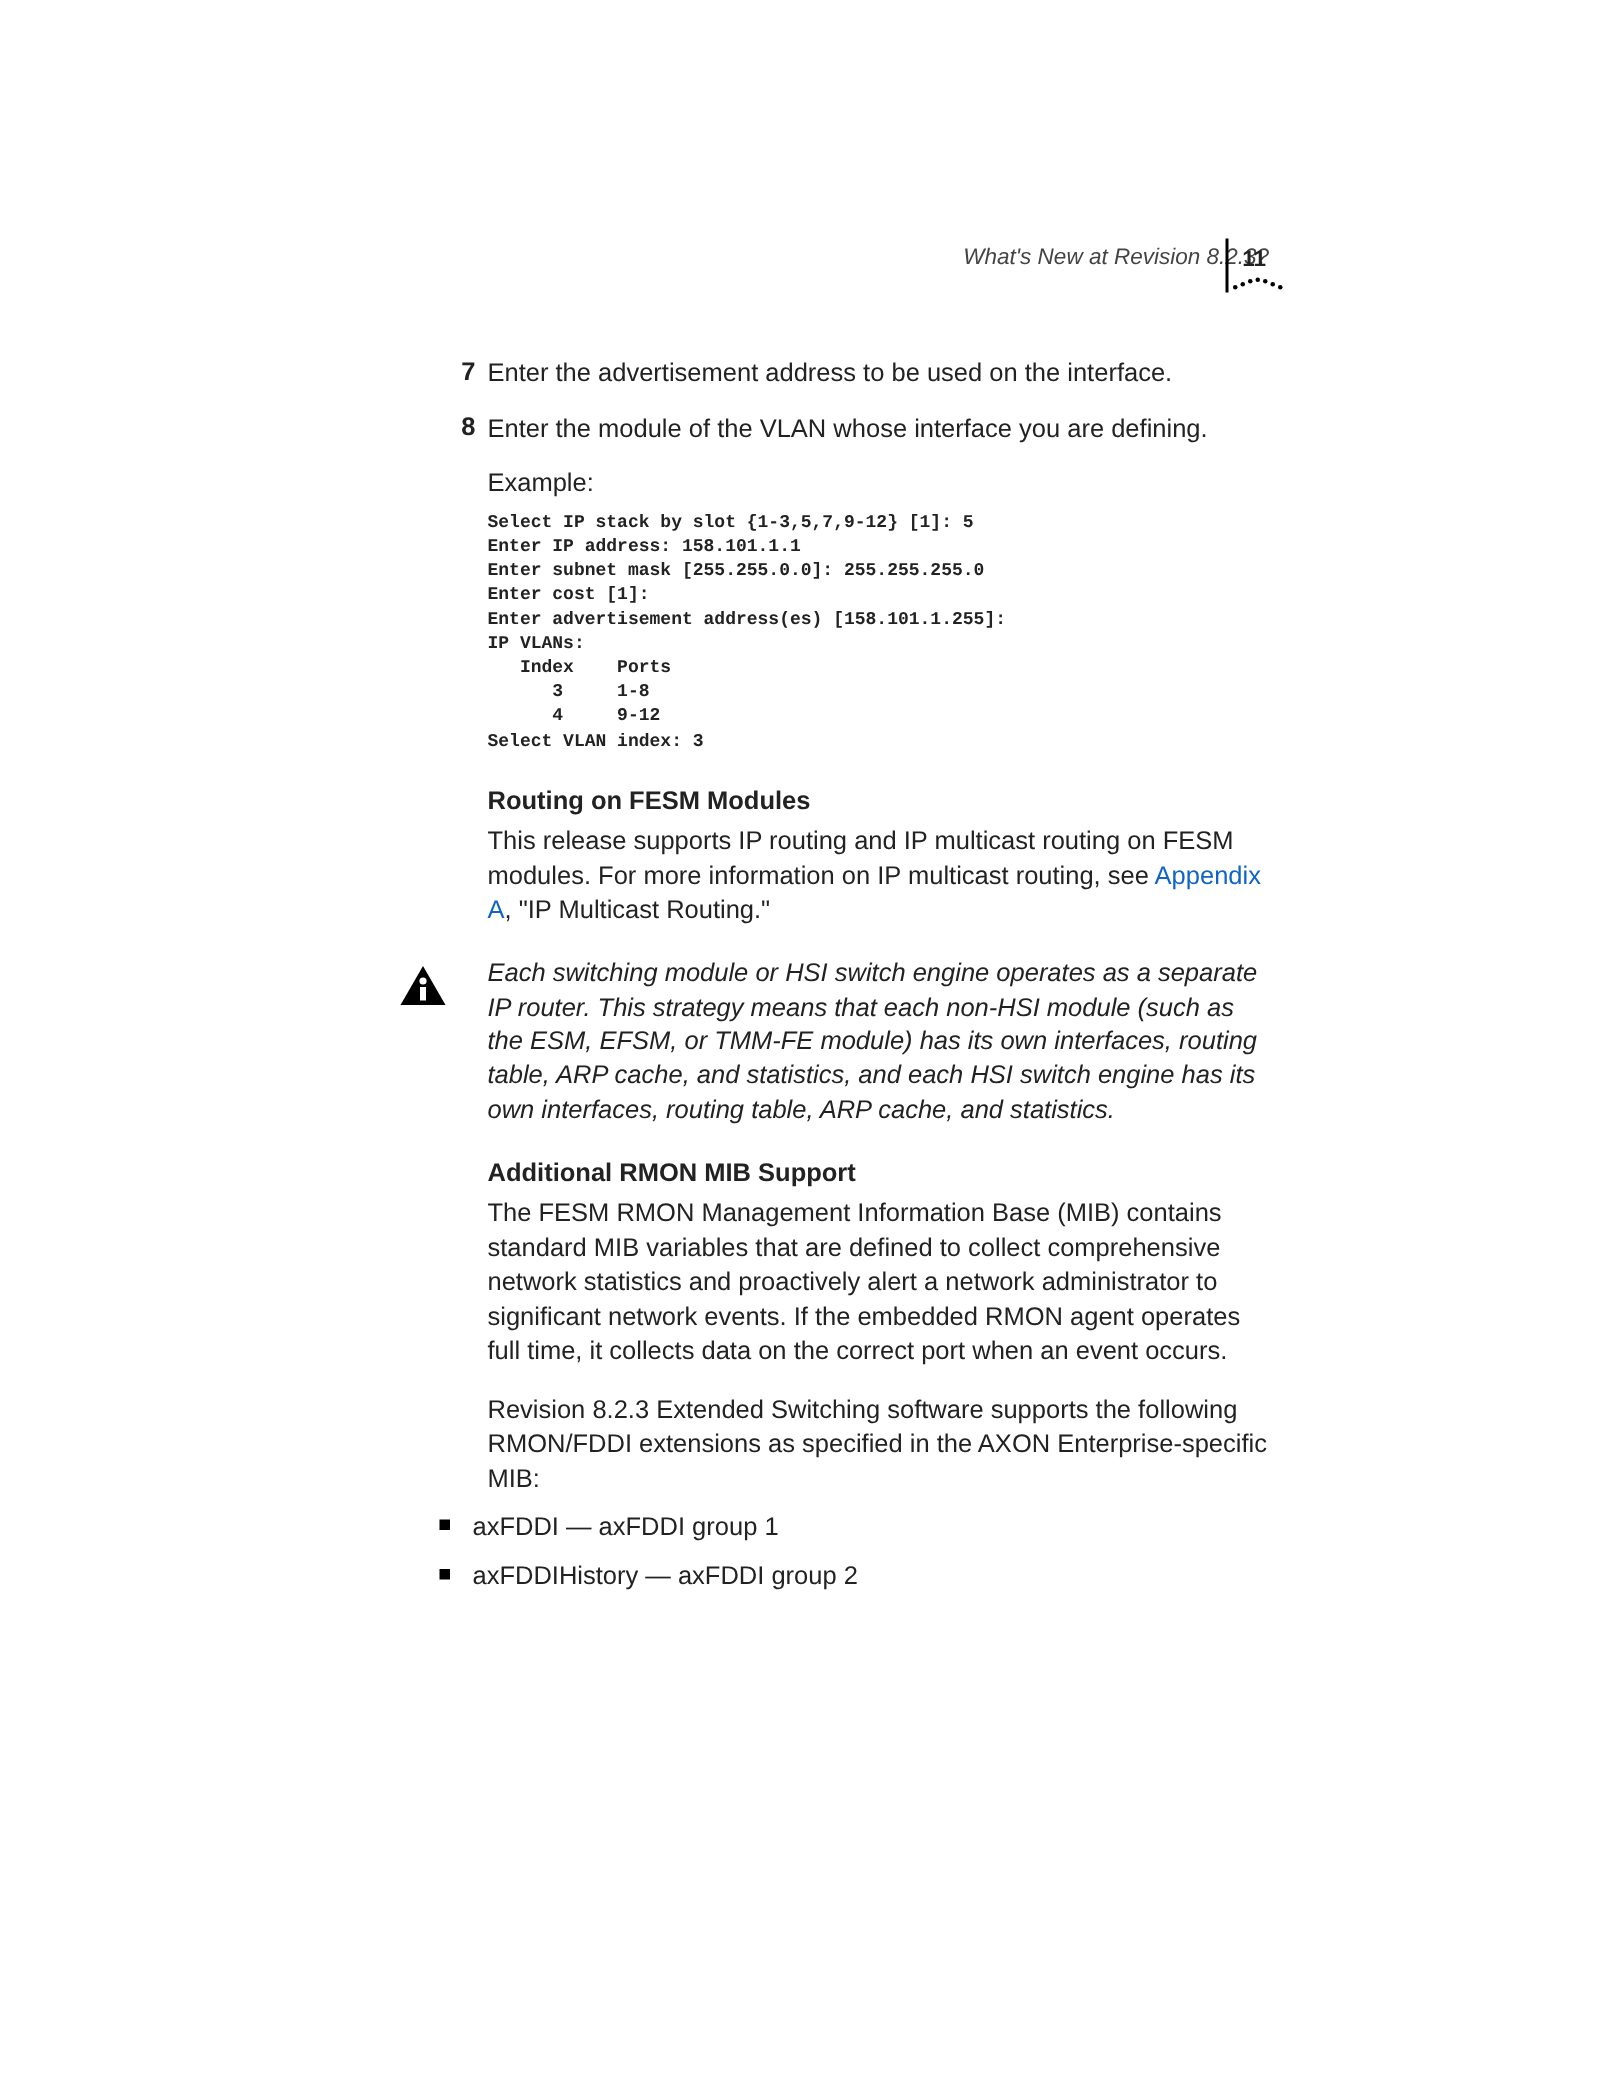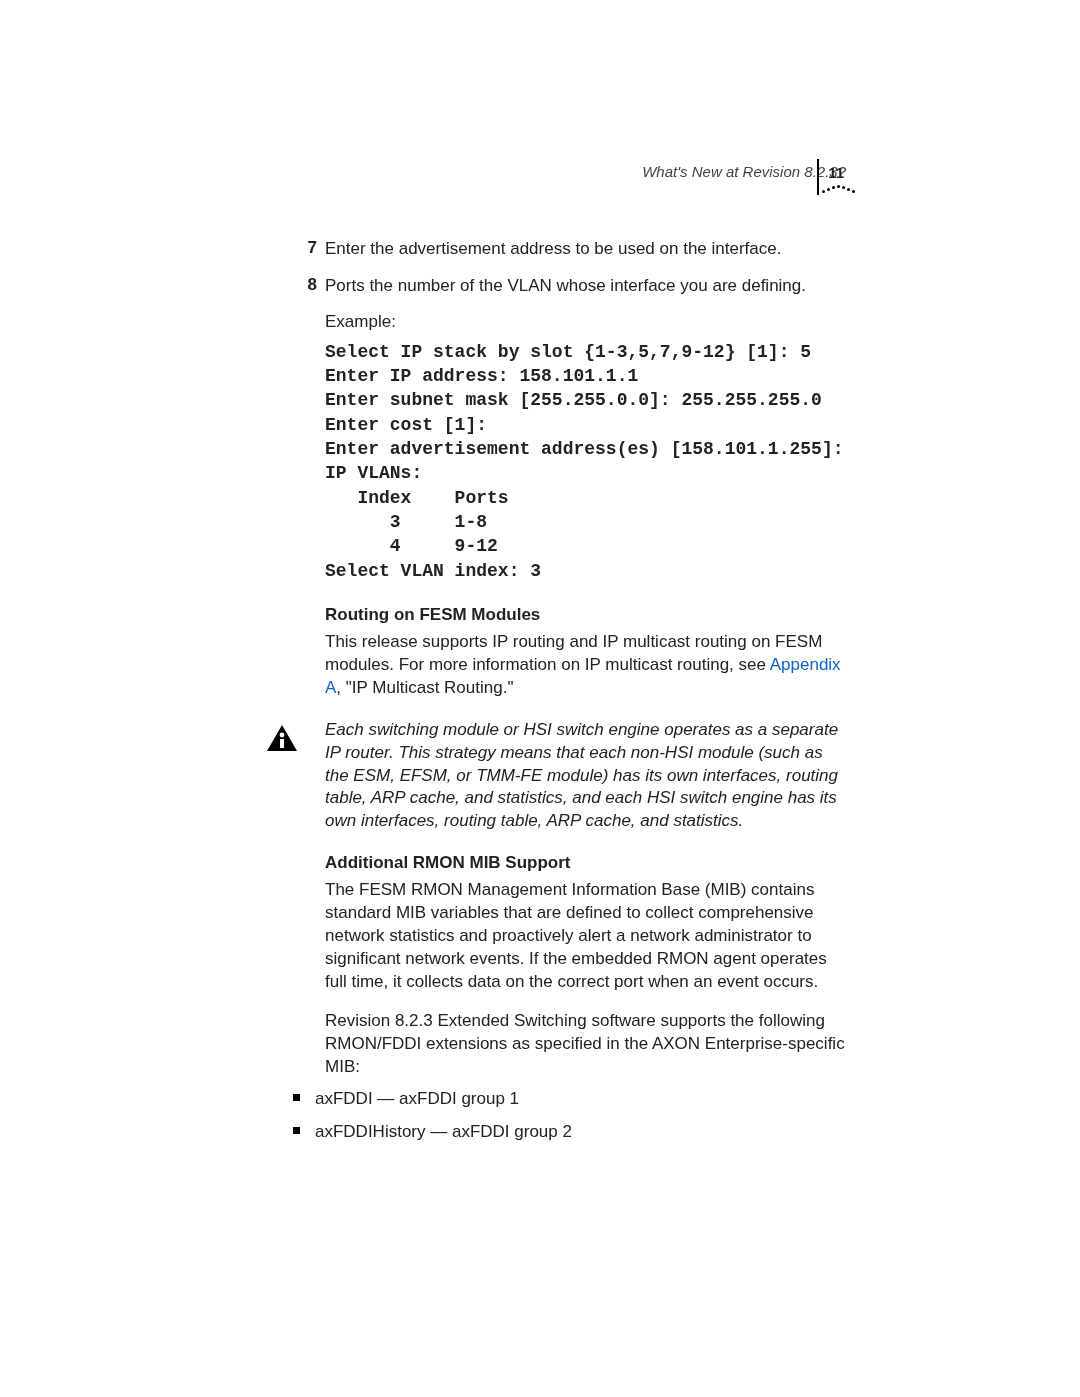--- a/index.html
+++ b/index.html
@@ -80,21 +80,21 @@
   .step-text {
     font-size: 17px;
     line-height: 1.35;
   }
   .example-label {
     font-size: 17px;
     margin: 1px 0 8px 0;
   }
   .code-block {
     font-family: "Courier New", Courier, monospace;
-    font-size: 18px;
+    font-size: 12px;
     font-weight: 700;
     line-height: 1.35;
     white-space: pre;
     margin-bottom: 22px;
   }
 
   .h3 {
     font-weight: 700;
     font-size: 17px;
     margin: 4px 0 6px 0;
@@ -171,21 +171,21 @@
 
   <div class="content">
 
     <div class="step">
       <span class="step-num">7</span>
       <span class="step-text">Enter the advertisement address to be used on the interface.</span>
     </div>
 
     <div class="step">
       <span class="step-num">8</span>
-      <span class="step-text">Ports the number of the VLAN whose interface you are defining.</span>
+      <span class="step-text">Enter the module of the VLAN whose interface you are defining.</span>
     </div>
 
     <div class="example-label">Example:</div>
 
     <div class="code-block">Select IP stack by slot {1-3,5,7,9-12} [1]: 5
 Enter IP address: 158.101.1.1
 Enter subnet mask [255.255.0.0]: 255.255.255.0
 Enter cost [1]:
 Enter advertisement address(es) [158.101.1.255]:
 IP VLANs:

